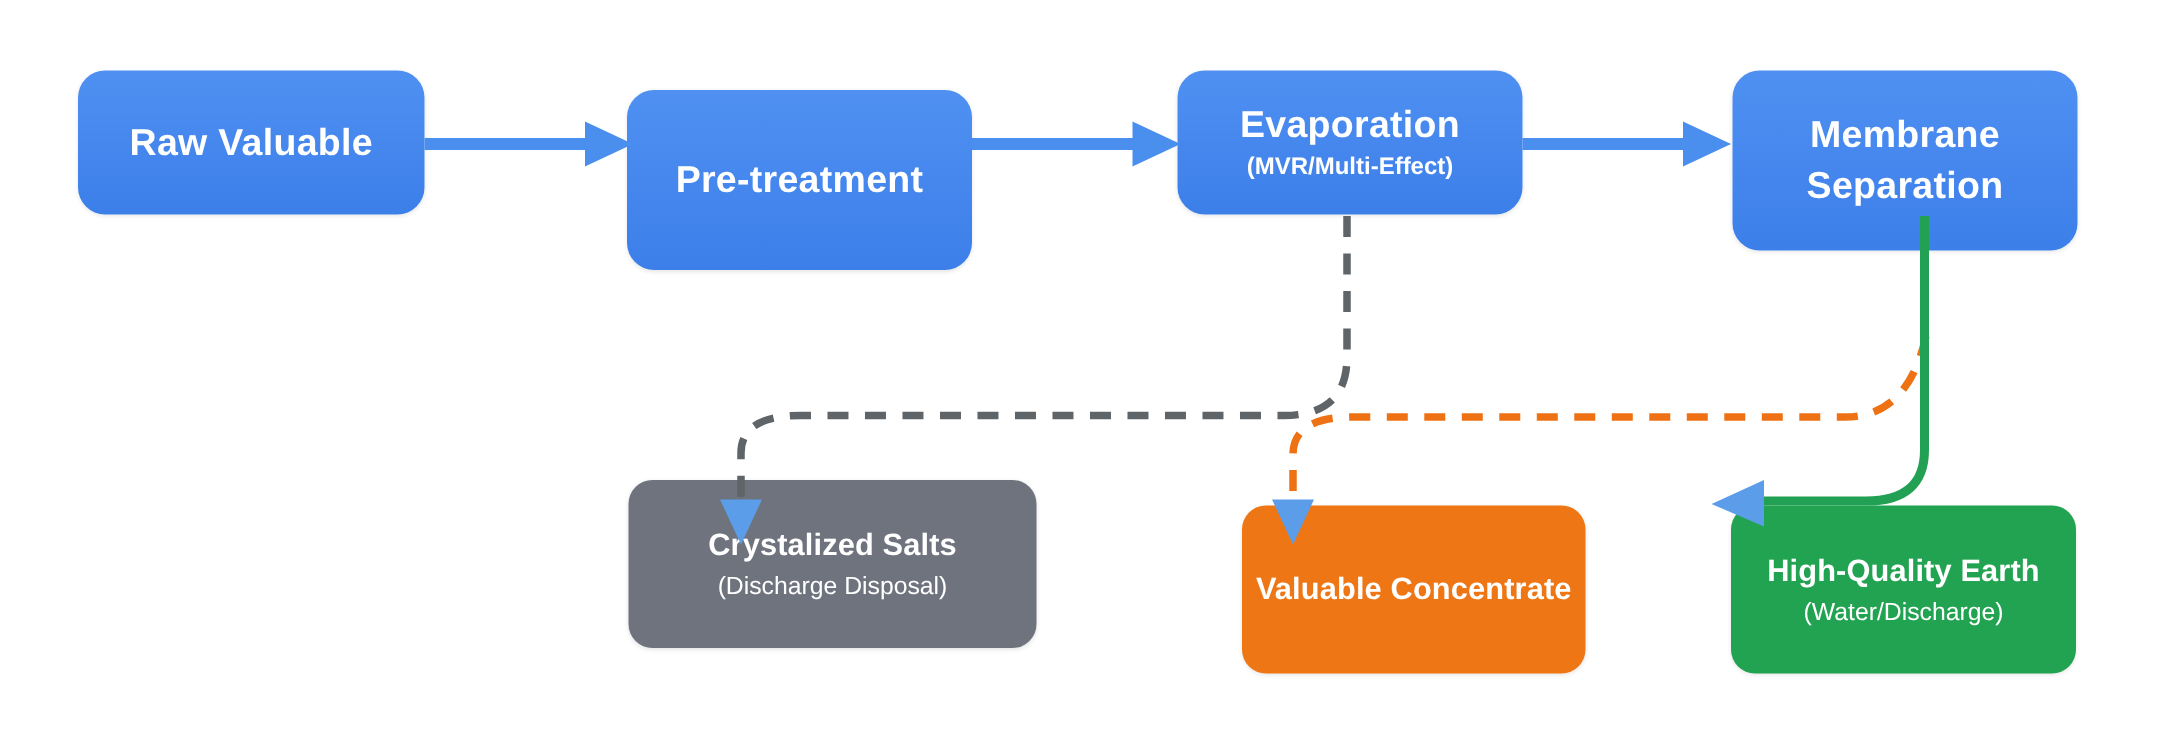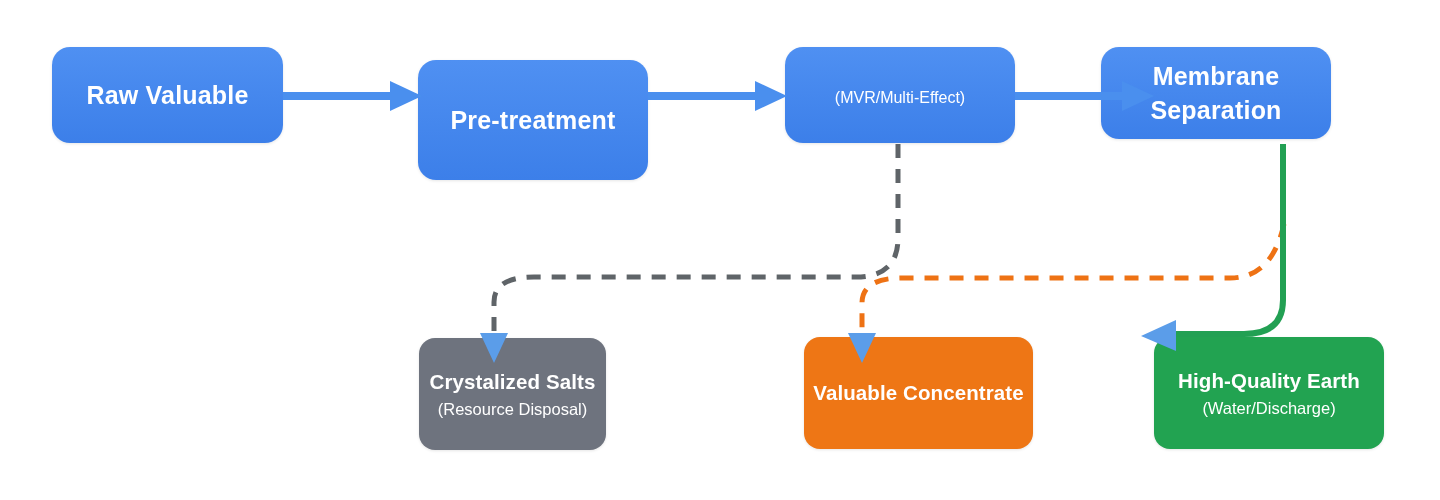--- a/index.html
+++ b/index.html
@@ -15,65 +15,66 @@
     display:flex;flex-direction:column;align-items:center;justify-content:center;
     text-align:center;color:#ffffff;
     box-shadow:0 1px 3px rgba(0,0,0,.10);
   }
   .node .title{font-weight:bold;white-space:nowrap;}
   .proc{
     border-radius:18px;
     background:linear-gradient(180deg,#4f90f2 0%,#3c7fe9 100%);
   }
   .proc .title{font-size:25px;letter-spacing:.2px;}
-  .proc .subtitle{font-size:16px;font-weight:400;margin-top:5px;}
+  .proc .subtitle{font-size:16px;font-weight:700;margin-top:5px;}
   .proc .title.wrap{white-space:normal;max-width:172px;line-height:34px;}
   .out{
     border-radius:16px;
   }
   .out .title{font-size:20.5px;letter-spacing:.1px;}
   .out .subtitle{font-size:16.5px;font-weight:400;margin-top:6px;}
   .out.gray{background:#6e737e;}
   .out.orange{background:#ee7615;}
   .out.green{background:#22a351;}
 
   #node-raw{left:52px;top:47px;width:231px;height:96px;}
   #node-pre{left:418px;top:60px;width:230px;height:120px;}
   #node-evap{left:785px;top:47px;width:230px;height:96px;}
-  #node-membrane{left:1101px;top:47px;width:230px;height:92px;}
-  #node-salts{left:419px;top:338px;width:187px;height:112px;justify-content:center;}
-  #node-concentrate{left:804px;top:337px;width:229px;height:112px;}
+  #node-membrane{left:1155px;top:47px;width:230px;height:120px;}
+  #node-salts{left:419px;top:320px;width:272px;height:112px;justify-content:center;}
+  #node-concentrate{left:828px;top:337px;width:229px;height:112px;}
   #node-water{left:1154px;top:337px;width:230px;height:112px;}
 
   svg#wires{position:absolute;left:0;top:0;pointer-events:none;}
 </style>
 </head>
 <body>
 
 <div id="canvas">
 
   <div class="node proc" id="node-raw">
     <div class="title">Raw Valuable</div>
   </div>
 
   <div class="node proc" id="node-pre">
     <div class="title">Pre-treatment</div>
   </div>
 
   <div class="node proc" id="node-evap">
+    <div class="title">Evaporation</div>
     <div class="subtitle">(MVR/Multi-Effect)</div>
   </div>
 
   <div class="node proc" id="node-membrane">
     <div class="title wrap">Membrane Separation</div>
   </div>
 
   <div class="node out gray" id="node-salts">
     <div class="title">Crystalized Salts</div>
-    <div class="subtitle">(Resource Disposal)</div>
+    <div class="subtitle">(Discharge Disposal)</div>
   </div>
 
   <div class="node out orange" id="node-concentrate">
     <div class="title">Valuable Concentrate</div>
   </div>
 
   <div class="node out green" id="node-water">
     <div class="title">High-Quality Earth</div>
     <div class="subtitle">(Water/Discharge)</div>
   </div>

